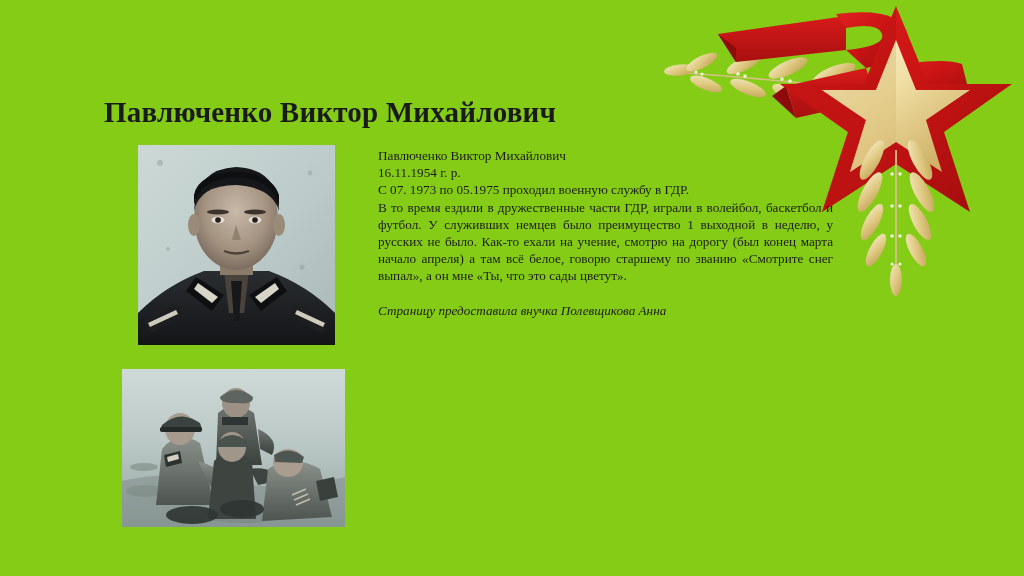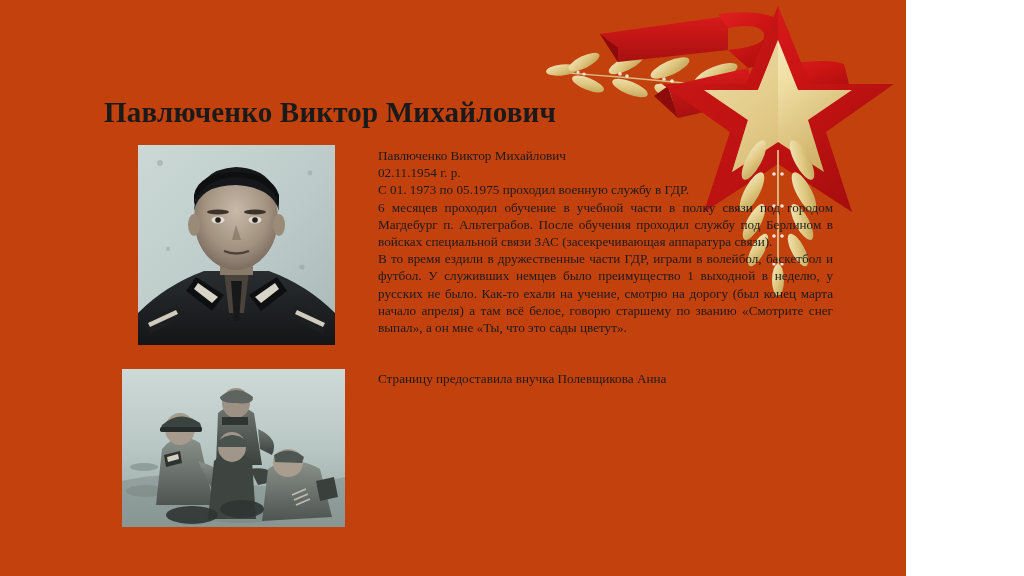--- a/index.html
+++ b/index.html
@@ -2,23 +2,23 @@
 <html><head>
 <meta charset="utf-8">
 <style>
   html, body {
     margin: 0;
     padding: 0;
     background: #ffffff;
   }
   .page {
     position: relative;
-    width: 906px;
+    width: 1024px;
     height: 576px;
-    background: #c2410c;
+    background: #84cc16;
     overflow: hidden;
     font-family: "Liberation Serif", "DejaVu Serif", serif;
   }
 
   
   .emblem {
     position: absolute;
     top: 0;
     right: 0;
     width: 384px;
@@ -68,21 +68,21 @@
     font-size: 13.2px;
     line-height: 17.2px;
     color: #1c1c1c;
   }
   .body-text p {
     margin: 0;
     text-align: justify;
     text-justify: inter-word;
   }
   .body-text p.flush { text-align: left; }
-  .body-text p.spacer-above { margin-top: 34px; }
+  .body-text p.spacer-above { margin-top: 17px; font-style: italic; }
 </style>
 </head>
 <body>
 
 <div class="page">
 
   <div class="emblem">
     <svg viewBox="0 0 384 300" xmlns="http://www.w3.org/2000/svg">
       <defs>
         <linearGradient id="redGrad" x1="0%" y1="0%" x2="100%" y2="100%">
@@ -312,20 +312,19 @@
 
       <g fill="#2E3532" opacity="0.9">
         <ellipse cx="120" cy="140" rx="22" ry="9"></ellipse>
         <ellipse cx="70" cy="146" rx="26" ry="9"></ellipse>
       </g>
     </svg>
   </div>
 
   <div class="body-text">
     <p class="flush">Павлюченко Виктор Михайлович</p>
-    <p class="flush">02.11.1954 г. р.</p>
-    <p class="flush">С 01. 1973 по 05.1975 проходил военную службу в ГДР.</p>
-    <p>6 месяцев проходил обучение в учебной части в полку связи под городом Магдебург п. Альтеграбов. После обучения проходил службу под Берлином в войсках специальной связи ЗАС (засекречивающая аппаратура связи).</p>
+    <p class="flush">16.11.1954 г. р.</p>
+    <p class="flush">С 07. 1973 по 05.1975 проходил военную службу в ГДР.</p>
     <p>В то время ездили в дружественные части ГДР, играли в волейбол, баскетбол и футбол. У служивших немцев было преимущество 1 выходной в неделю, у русских не было. Как-то ехали на учение, смотрю на дорогу (был конец марта начало апреля) а там всё белое, говорю старшему по званию «Смотрите снег выпал», а он мне «Ты, что это сады цветут».</p>
     <p class="flush spacer-above">Страницу предоставила внучка Полевщикова Анна</p>
   </div>
 
 </div>
 
 </body></html>

